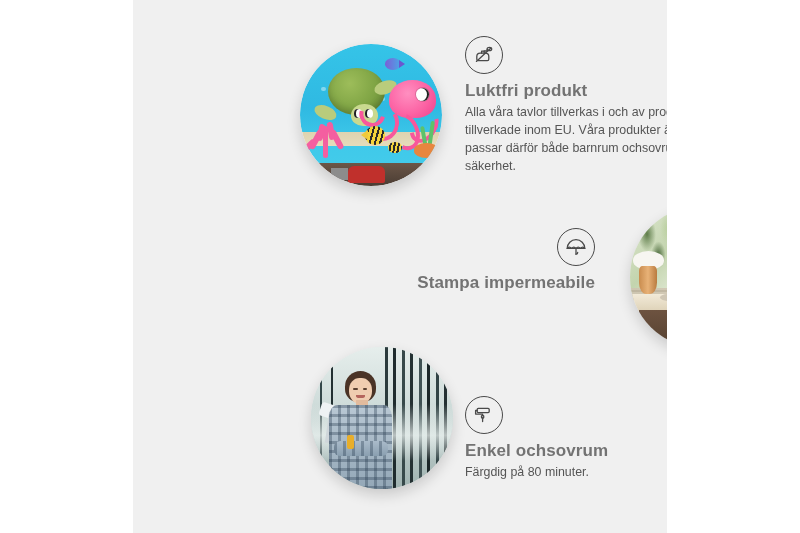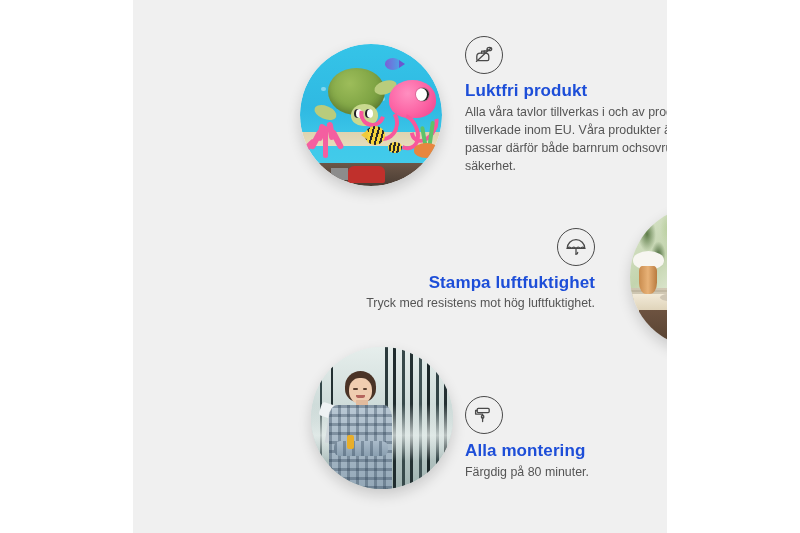--- a/index.html
+++ b/index.html
@@ -305,21 +305,21 @@
     border-radius: 50%;
     border: 1.6px solid #4a4a4a;
     display: flex; align-items: center; justify-content: center;
     box-sizing: border-box;
   }
   .icon-circle svg { display:block; }
 
   .feat-title {
     font-size: 17px;
     font-weight: bold;
-    color: #1d4ed8;
+    color: #737373;
     line-height: 1.25;
     margin: 6px 0 3px 0;
     letter-spacing: .1px;
   }
   .feat-body {
     font-size: 12.4px;
     color: #555555;
     line-height: 1.45;
     margin: 0;
   }
@@ -436,33 +436,32 @@
       <div class="icon-wrap">
         <div class="icon-circle">
           <svg width="24" height="24" viewBox="0 0 24 24" fill="none" stroke="#4a4a4a" stroke-width="1.3" stroke-linecap="round" stroke-linejoin="round">
             <path d="M3.2 13.4 a8.8 8.8 0 0 1 17.6 0 z"></path>
             <path d="M3.2 13.4 q2.2 -2.6 4.4 0 q2.2 -2.6 4.4 0 q2.2 -2.6 4.4 0 q2.2 -2.6 4.4 0"></path>
             <line x1="12" y1="13.4" x2="12" y2="19.2"></line>
             <path d="M12 19.2 a1.7 1.7 0 0 0 1.7 -1.7"></path>
           </svg>
         </div>
       </div>
-      <div class="feat-title">Stampa luftfuktighet</div>
-      <div class="feat-body">Tryck med resistens mot hög luftfuktighet.</div>
+      <div class="feat-title">Stampa impermeabile</div>
     </div>
 
     <div class="feature" id="feature-easy">
       <div class="icon-wrap">
         <div class="icon-circle">
           <svg width="24" height="24" viewBox="0 0 24 24" fill="none" stroke="#4a4a4a" stroke-width="1.3" stroke-linecap="round" stroke-linejoin="round">
             <rect x="5.2" y="5.4" width="12.0" height="4.2" rx="1.1"></rect>
             <path d="M5.2 7.5 H3.6 v3.6 h7.0 v1.5"></path>
             <rect x="9.5" y="12.6" width="2.2" height="2.4" rx="0.5"></rect>
             <line x1="10.6" y1="15.0" x2="10.6" y2="18.6"></line>
           </svg>
         </div>
       </div>
-      <div class="feat-title">Alla montering</div>
+      <div class="feat-title">Enkel ochsovrum</div>
       <div class="feat-body">Färgdig på 80 minuter.</div>
     </div>
 
   </div>
 </div>
 
 </body></html>

